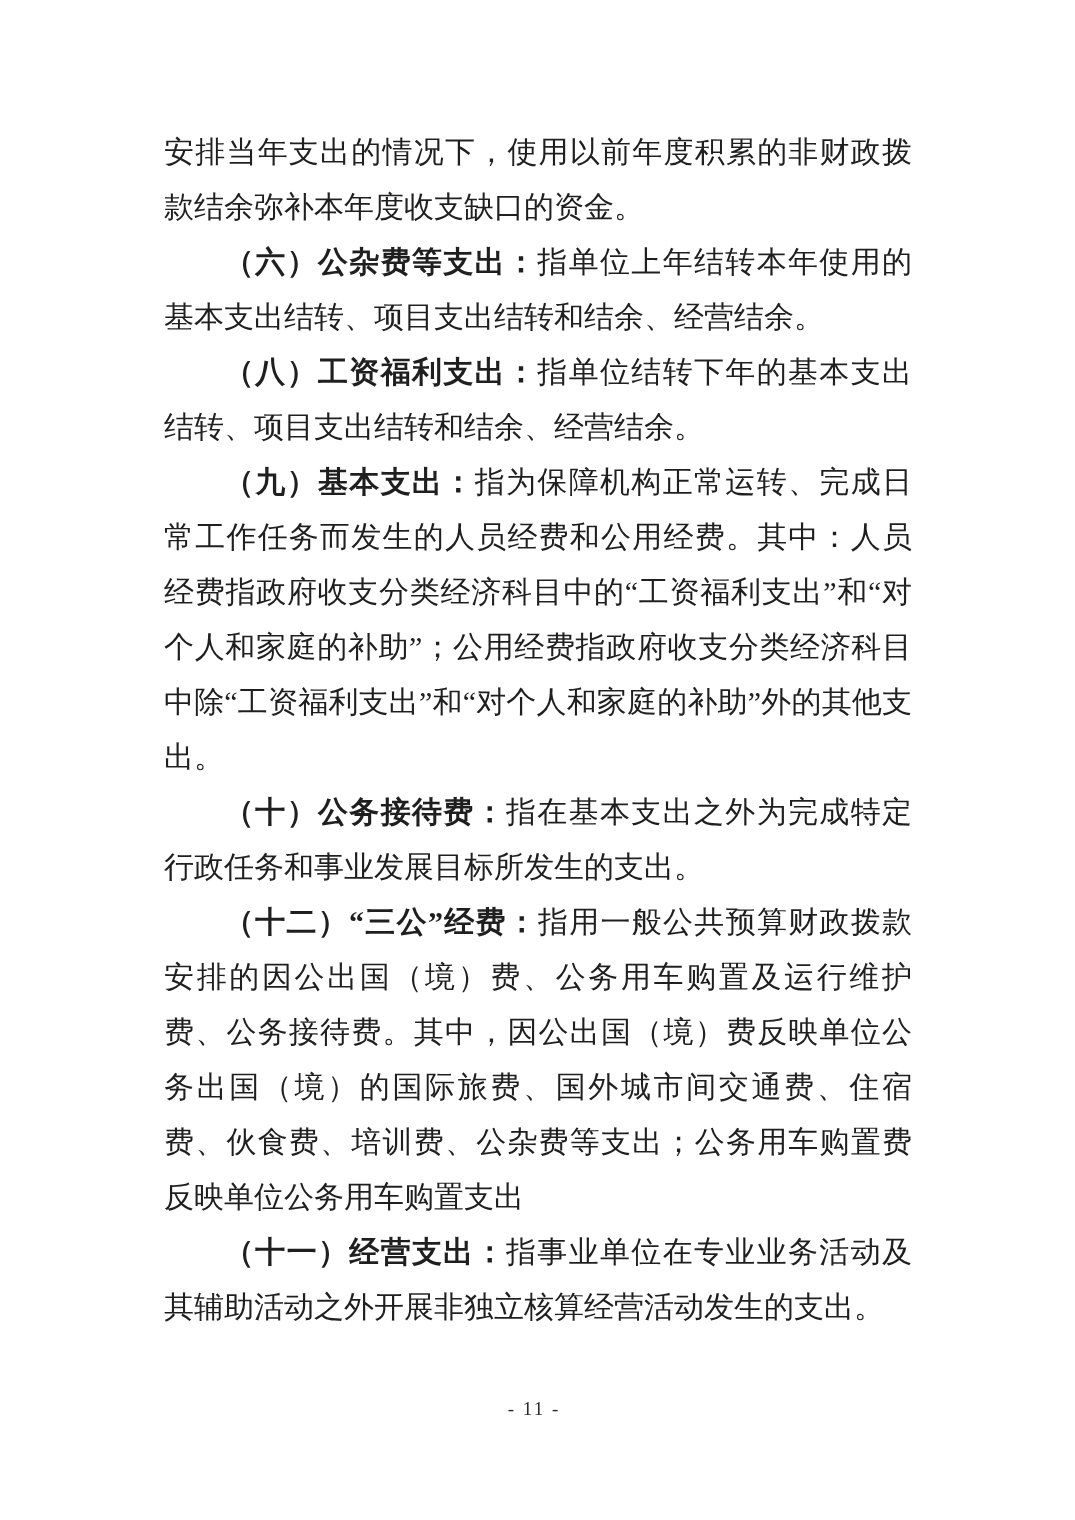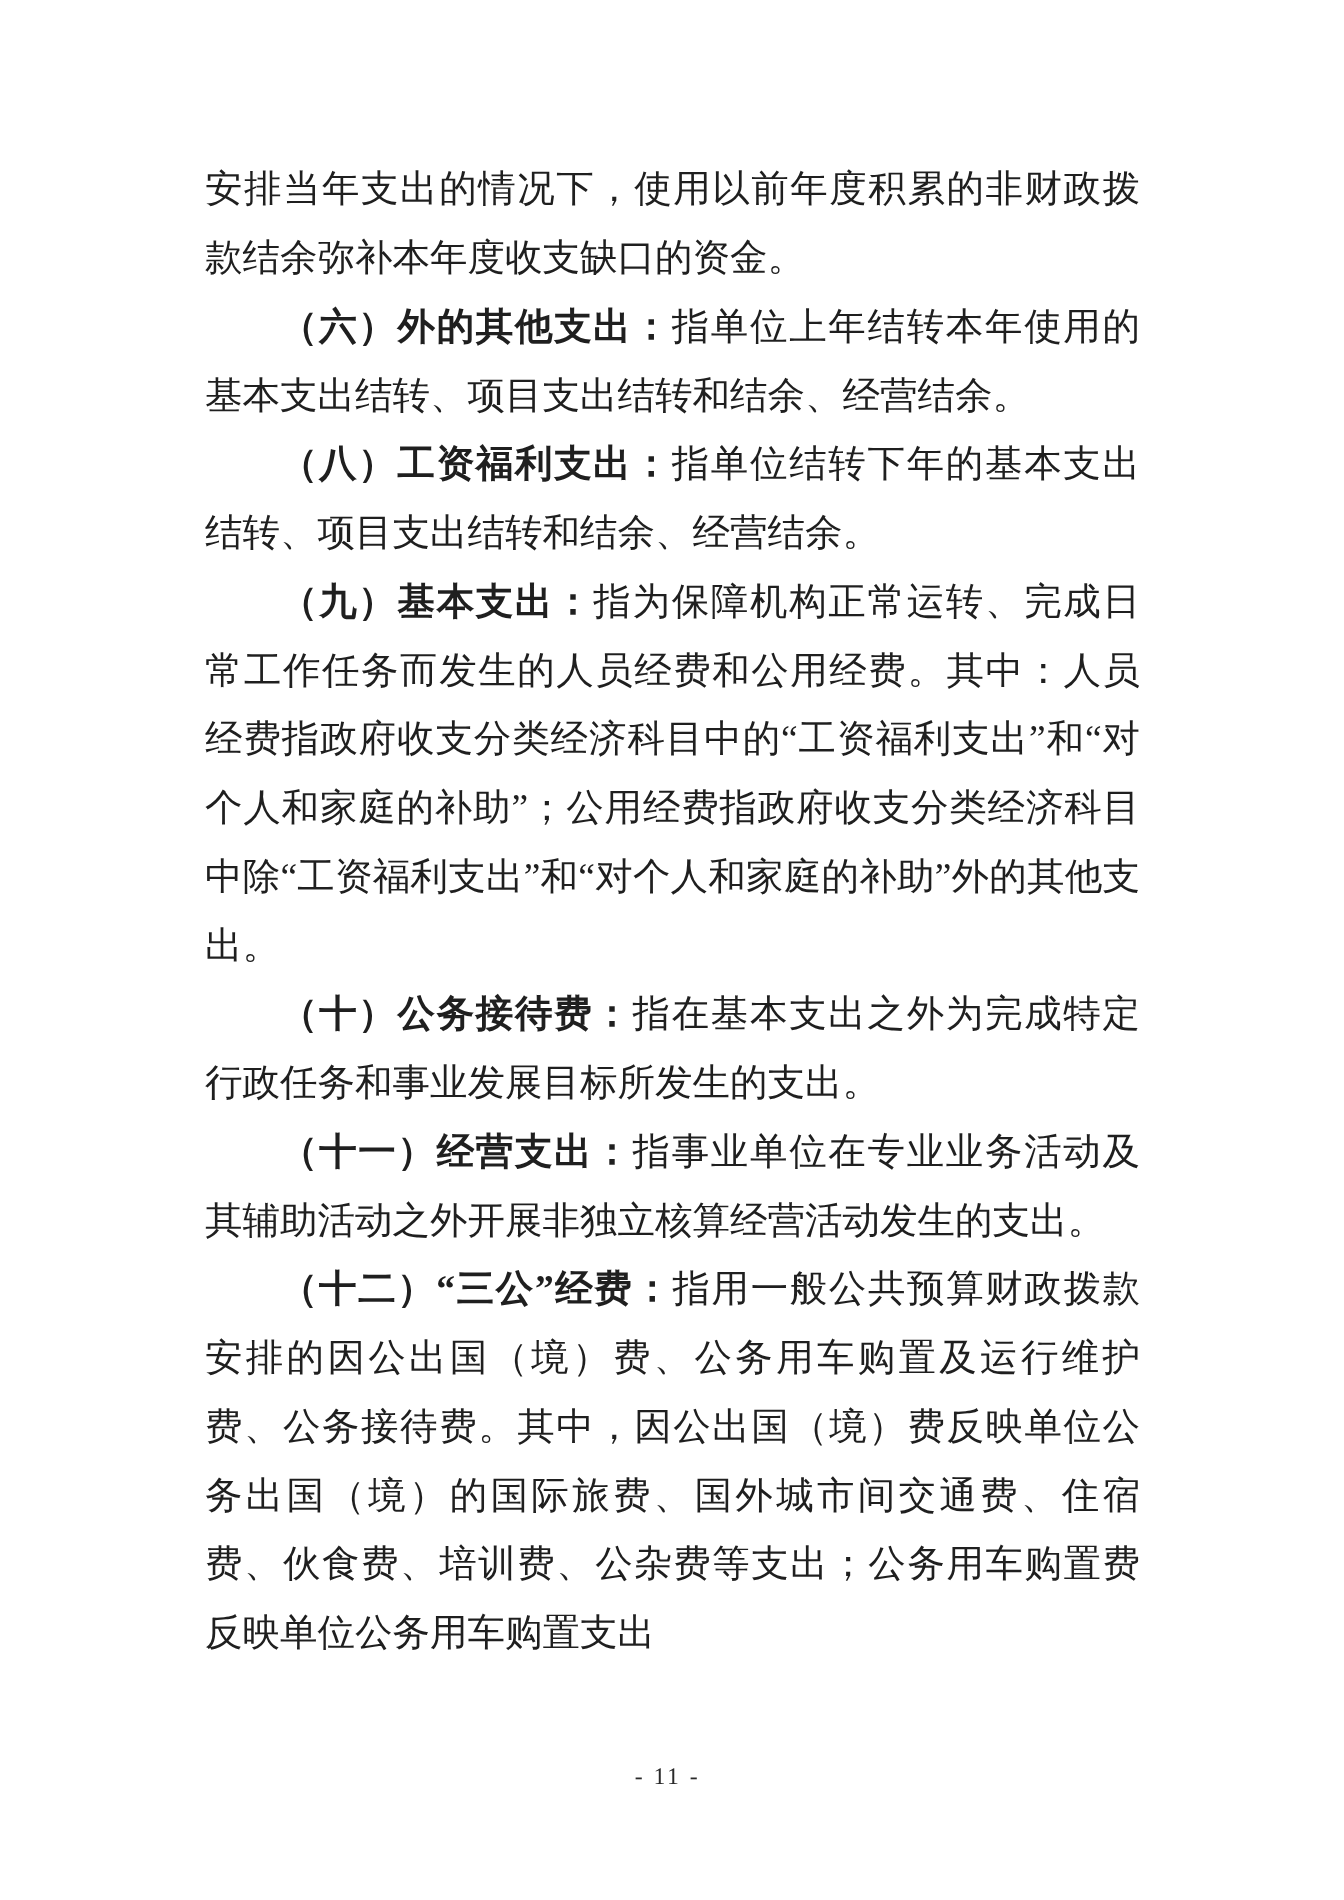--- a/index.html
+++ b/index.html
@@ -43,40 +43,39 @@
   }
   .footer {
     position: absolute;
     left: 0;
     right: 0;
     top: 1398px;
     text-align: center;
     color: #2a2a2a;
     font-size: 19px;
     letter-spacing: 2px;
-    margin-top: 13px;
   }
 </style>
 </head>
 <body>
 
 <div class="page">
   <div class="content">
 
     <p class="continuation"><span class="lead"></span><span>安排当年支出的情况下，使用以前年度积累的非财政拨款结余弥补本年度收支缺口的资金。</span></p>
 
-    <p><span class="lead">（六）外的其他支出：</span><span>指单位上年结转本年使用的基本支出结转、项目支出结转和结余、经营结余。</span></p>
+    <p><span class="lead">（六）公杂费等支出：</span><span>指单位上年结转本年使用的基本支出结转、项目支出结转和结余、经营结余。</span></p>
 
 
     <p><span class="lead">（八）工资福利支出：</span><span>指单位结转下年的基本支出结转、项目支出结转和结余、经营结余。</span></p>
 
     <p><span class="lead">（九）基本支出：</span><span>指为保障机构正常运转、完成日常工作任务而发生的人员经费和公用经费。其中：人员经费指政府收支分类经济科目中的“工资福利支出”和“对个人和家庭的补助”；公用经费指政府收支分类经济科目中除“工资福利支出”和“对个人和家庭的补助”外的其他支出。</span></p>
 
     <p><span class="lead">（十）公务接待费：</span><span>指在基本支出之外为完成特定行政任务和事业发展目标所发生的支出。</span></p>
 
+    <p><span class="lead">（十二）“三公”经费：</span><span>指用一般公共预算财政拨款安排的因公出国（境）费、公务用车购置及运行维护费、公务接待费。其中，因公出国（境）费反映单位公务出国（境）的国际旅费、国外城市间交通费、住宿费、伙食费、培训费、公杂费等支出；公务用车购置费反映单位公务用车购置支出</span></p>
+
     <p><span class="lead">（十一）经营支出：</span><span>指事业单位在专业业务活动及其辅助活动之外开展非独立核算经营活动发生的支出。</span></p>
-
-    <p><span class="lead">（十二）“三公”经费：</span><span>指用一般公共预算财政拨款安排的因公出国（境）费、公务用车购置及运行维护费、公务接待费。其中，因公出国（境）费反映单位公务出国（境）的国际旅费、国外城市间交通费、住宿费、伙食费、培训费、公杂费等支出；公务用车购置费反映单位公务用车购置支出</span></p>
 
   </div>
 
   <div class="footer"><span>- 11 -</span></div>
 </div>
 
 </body></html>

